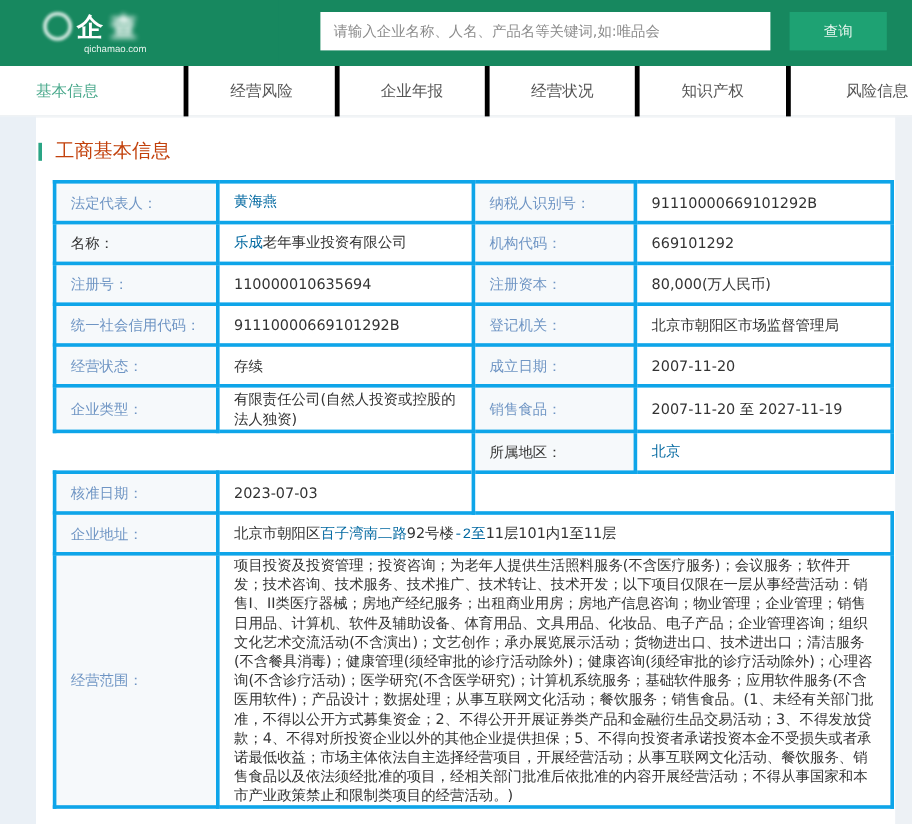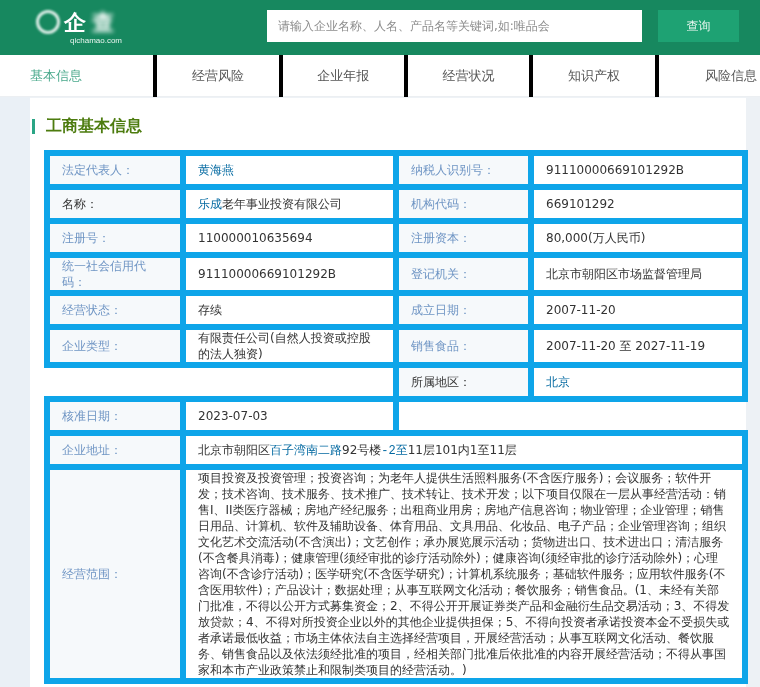--- a/index.html
+++ b/index.html
@@ -73,33 +73,33 @@
   }
   .card {
     position: absolute; left: 30px; top: 98px; width: 716px; height: 589px;
     background: #fff;
   }
   .right-strip {
     position: absolute; left: 746px; top: 97px; width: 14px; height: 590px;
     background: #edf1f5;
   }
   .section-title {
-    position: absolute; left: 46px; top: 116px; font-size: 16px; font-weight: bold;
-    color: #4d7c0f;
+    position: absolute; left: 46px; top: 116px; font-size: 16px; font-weight: normal;
+    color: #c2410c;
   }
   .title-bar {
     position: absolute; left: 32px; top: 119px; width: 3px; height: 15px;
     background: #2aa585;
   }
   table.info {
     position: absolute; left: 44px; top: 150px; width: 698px;
     border-collapse: collapse; table-layout: fixed;
   }
   table.info td {
-    border: 6px solid #0ea5e9; font-size: 12px; padding: 0 12px;
+    border: 3px solid #0ea5e9; font-size: 12px; padding: 0 12px;
     height: 34px; vertical-align: middle; line-height: 16px;
   }
   td.lbl { background: #f6f9fb; color: #6f95c4; }
   td.lbl.dark { color: #333; }
   td.val { background: #fff; color: #333; }
   a.lnk { color: #0369a1; text-decoration: none; font-family: Liberation Mono, monospace; }
   td.empty-full { background: #fff; border-left: 1px solid #eef1f4; }
   td.scope { line-height: 18px; padding-top: 4px; padding-bottom: 4px; vertical-align: top; }
   td.scope-lbl { vertical-align: top; padding-top: 7px; }
 </style>

